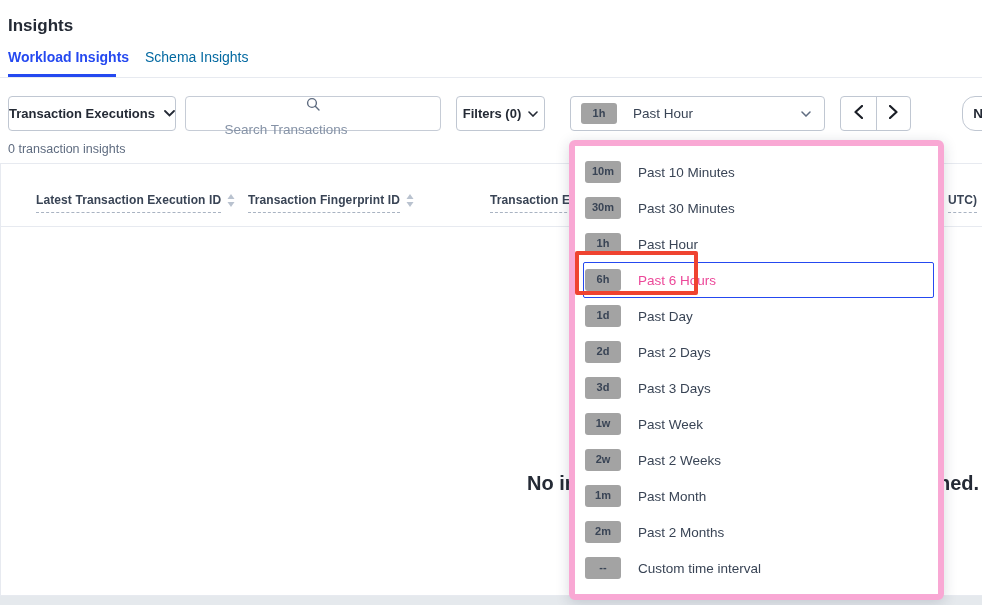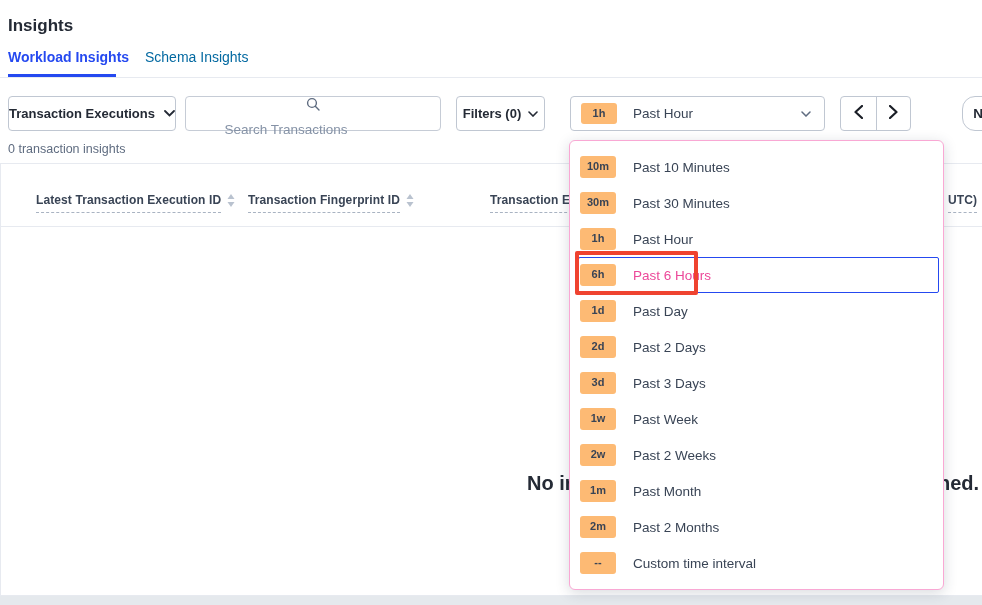--- a/index.html
+++ b/index.html
@@ -25,21 +25,21 @@
   }
   .type-select { left:8px; width:168px; justify-content:center; gap:9px; font-weight:700; }
   .search-box { left:185px; width:256px; padding:0 10px; gap:8px; border-color:#c6ccd6;flex-direction:column; }
   .search-box input { border:none; outline:none; flex:1; font-size:13.5px; color:#394455;
     font-family:inherit; background:transparent; }
   .search-box input::placeholder { color:#8592a6; }
   .filters-btn { left:456px; width:89px; justify-content:center; gap:7px; font-weight:700; }
   .time-picker { left:570px; width:255px; padding:0 13px 0 10px; gap:16px; color:#394455; font-size:13.5px; }
   .time-picker .spacer { flex:1; }
   .badge {
-    display:inline-block; background:#fdba74; color:#394455; font-size:11px; font-weight:700;
+    display:inline-block; background:#a3a3a3; color:#394455; font-size:11px; font-weight:700;
     border-radius:3px; padding:4px 0; width:36px; text-align:center; line-height:1.2;
   }
   .arrow-group { left:840px; width:71px; padding:0; }
   .arrow-btn { width:35px; height:100%; display:flex; align-items:center; justify-content:center; cursor:pointer; }
   .arrow-btn + .arrow-btn { border-left:1px solid #c0c7d2; }
   .now-btn { left:962px; width:51px; justify-content:center; font-weight:700; font-size:13.5px; cursor:pointer;border-radius:13px; }
   .chev { color:#5f6c80; display:inline-flex; }
   .summary { left:8px; top:142px; font-size:12.5px; color:#5f6c80; }
 
   
@@ -53,21 +53,21 @@
   }
   .col1 { left:36px; } .col2 { left:248px; } .col3 { left:490px; } .col4 { left:948px; }
   .sort-icon { margin-top:1px; display:inline-flex; }
   .empty-frag { top:472px; font-size:20px; font-weight:700; color:#242a35; white-space:nowrap; z-index:2; }
   .empty-left { left:527px; }
   .empty-right { left:938px; }
   .footer-strip { left:0; top:596px; width:982px; height:9px; background:#e5e9ed; }
 
   
   .dropdown {
-    left:569px; top:140px; width:375px; background:#fff; border:1px solid #f9a8d4;
+    left:569px; top:140px; width:375px; background:#fff; border:6px solid #f9a8d4;
     border-radius:6px; box-shadow:0 3px 14px rgba(40,50,70,.18); padding:8px 0; z-index:50;
   }
   .dd-item {
     height:36px; display:flex; align-items:center; margin:0 4px 0 8px; padding-left:1px;
     border:1px solid transparent; border-radius:2px; cursor:pointer;
   }
   .dd-item .dd-label { margin-left:17px; font-size:13.5px; color:#394455; }
   .dd-item.selected { border-color:#2549f0; }
   .dd-item.selected .dd-label { color:#ec4899; }
 

